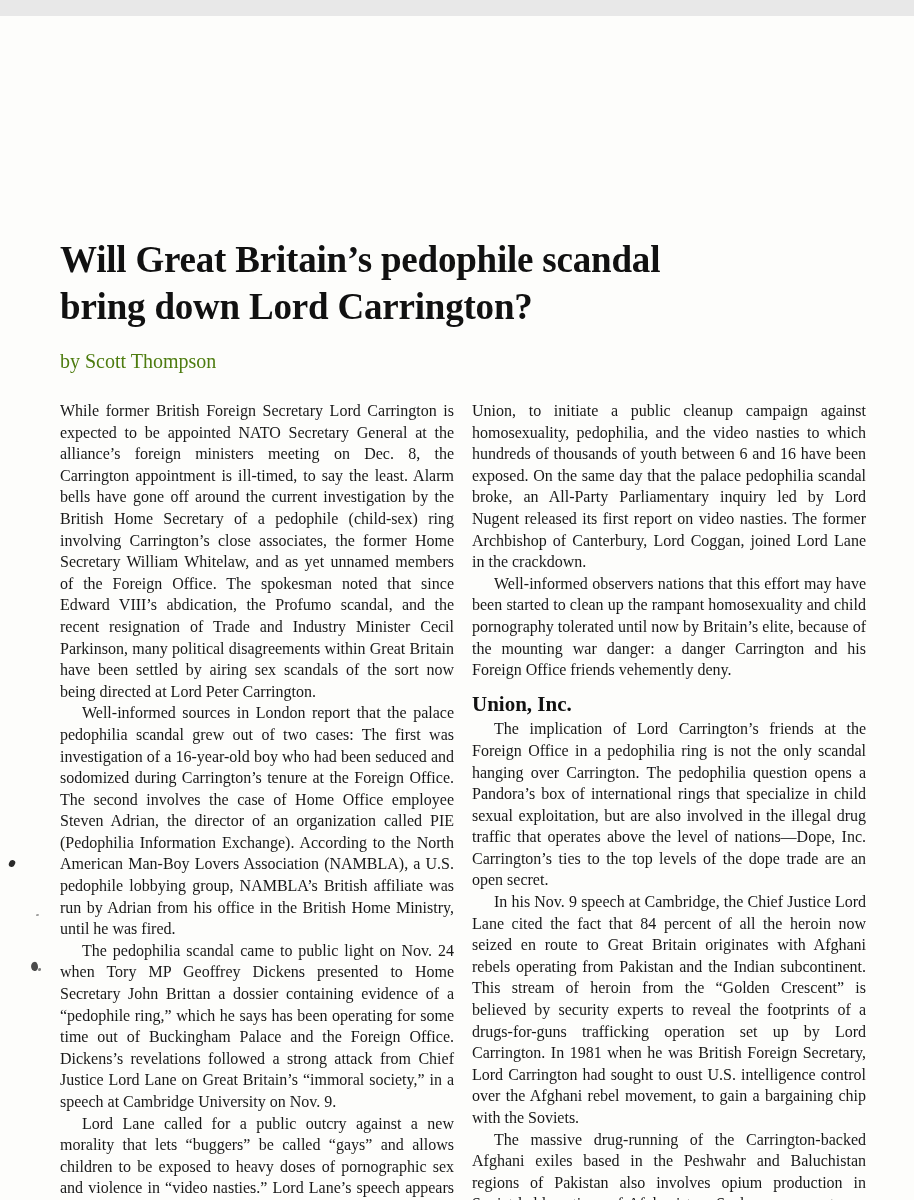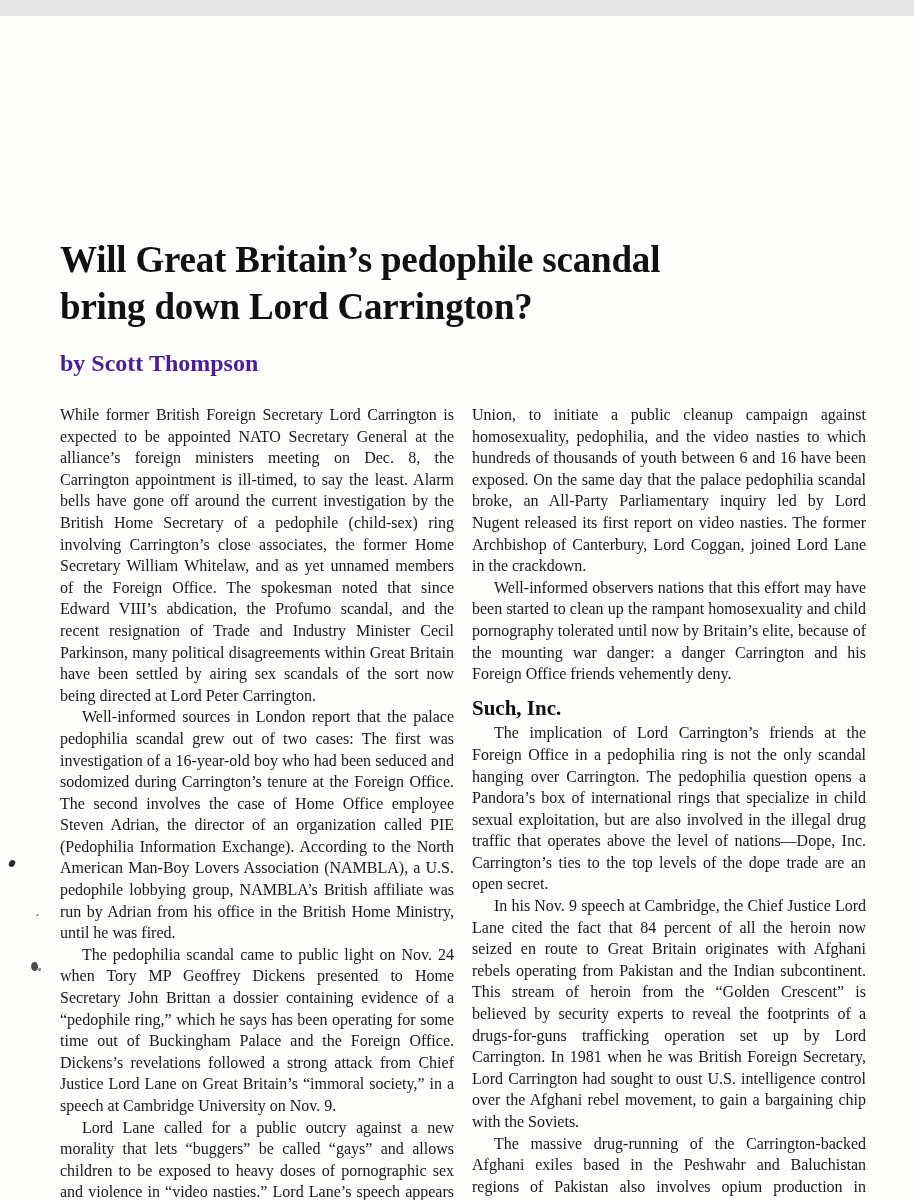--- a/index.html
+++ b/index.html
@@ -28,23 +28,23 @@
     width: 690px;
     font-family: "Liberation Serif", serif;
     font-weight: 700;
     font-size: 37px;
     line-height: 47px;
     letter-spacing: -0.2px;
     color: #111;
   }
   .byline {
     margin-top: 20px;
-    font-size: 24px;
-    font-weight: 700;
-    color: #4c1d95;
+    font-size: 20px;
+    font-weight: 400;
+    color: #4d7c0f;
   }
   .columns {
     display: flex;
     gap: 18px;
     margin-top: 27px;
   }
   .col {
     width: 394px;
     font-size: 16px;
     line-height: 21.6px;
@@ -96,21 +96,21 @@
         <p>While former British Foreign Secretary Lord Carrington is expected to be appointed NATO Secretary General at the alliance’s foreign ministers meeting on Dec. 8, the Carrington appointment is ill-timed, to say the least. Alarm bells have gone off around the current investigation by the British Home Secretary of a pedophile (child-sex) ring involving Carrington’s close associates, the former Home Secretary William Whitelaw, and as yet unnamed members of the Foreign Office. The spokesman noted that since Edward VIII’s abdication, the Profumo scandal, and the recent resignation of Trade and Industry Minister Cecil Parkinson, many political disagreements within Great Britain have been settled by airing sex scandals of the sort now being directed at Lord Peter Carrington.</p>
         <p class="indent">Well-informed sources in London report that the palace pedophilia scandal grew out of two cases: The first was investigation of a 16-year-old boy who had been seduced and sodomized during Carrington’s tenure at the Foreign Office. The second involves the case of Home Office employee Steven Adrian, the director of an organization called PIE (Pedophilia Information Exchange). According to the North American Man-Boy Lovers Association (NAMBLA), a U.S. pedophile lobbying group, NAMBLA’s British affiliate was run by Adrian from his office in the British Home Ministry, until he was fired.</p>
         <p class="indent">The pedophilia scandal came to public light on Nov. 24 when Tory MP Geoffrey Dickens presented to Home Secretary John Brittan a dossier containing evidence of a “pedophile ring,” which he says has been operating for some time out of Buckingham Palace and the Foreign Office. Dickens’s revelations followed a strong attack from Chief Justice Lord Lane on Great Britain’s “immoral society,” in a speech at Cambridge University on Nov. 9.</p>
         <p class="indent">Lord Lane called for a public outcry against a new morality that lets “buggers” be called “gays” and allows children to be exposed to heavy doses of pornographic sex and violence in “video nasties.” Lord Lane’s speech appears to be the first salvo in an attempt by a Tory faction which has long opposed Lord Carrington’s détente policy with the Soviet</p>
       </div>
 
       <div class="col">
         <p>Union, to initiate a public cleanup campaign against homosexuality, pedophilia, and the video nasties to which hundreds of thousands of youth between 6 and 16 have been exposed. On the same day that the palace pedophilia scandal broke, an All-Party Parliamentary inquiry led by Lord Nugent released its first report on video nasties. The former Archbishop of Canterbury, Lord Coggan, joined Lord Lane in the crackdown.</p>
         <p class="indent">Well-informed observers nations that this effort may have been started to clean up the rampant homosexuality and child pornography tolerated until now by Britain’s elite, because of the mounting war danger: a danger Carrington and his Foreign Office friends vehemently deny.</p>
 
-        <h2 class="section-heading">Such, Inc.</h2>
+        <h2 class="section-heading">Union, Inc.</h2>
 
         <p class="indent">The implication of Lord Carrington’s friends at the Foreign Office in a pedophilia ring is not the only scandal hanging over Carrington. The pedophilia question opens a Pandora’s box of international rings that specialize in child sexual exploitation, but are also involved in the illegal drug traffic that operates above the level of nations—Dope, Inc. Carrington’s ties to the top levels of the dope trade are an open secret.</p>
         <p class="indent">In his Nov. 9 speech at Cambridge, the Chief Justice Lord Lane cited the fact that 84 percent of all the heroin now seized en route to Great Britain originates with Afghani rebels operating from Pakistan and the Indian subcontinent. This stream of heroin from the “Golden Crescent” is believed by security experts to reveal the footprints of a drugs-for-guns trafficking operation set up by Lord Carrington. In 1981 when he was British Foreign Secretary, Lord Carrington had sought to oust U.S. intelligence control over the Afghani rebel movement, to gain a bargaining chip with the Soviets.</p>
         <p class="indent">The massive drug-running of the Carrington-backed Afghani exiles based in the Peshwahr and Baluchistan regions of Pakistan also involves opium production in Soviet-held sections of Afghanistan. Such arrangements are not new to Lord Carrington. Before becoming Foreign Secretary he sat at the center of British involvement in Dope, Inc., the $500 billion international illegal narcotics cartel. In 1967 Lord</p>
       </div>
 
     </div>
   </div>
 </div>
 

